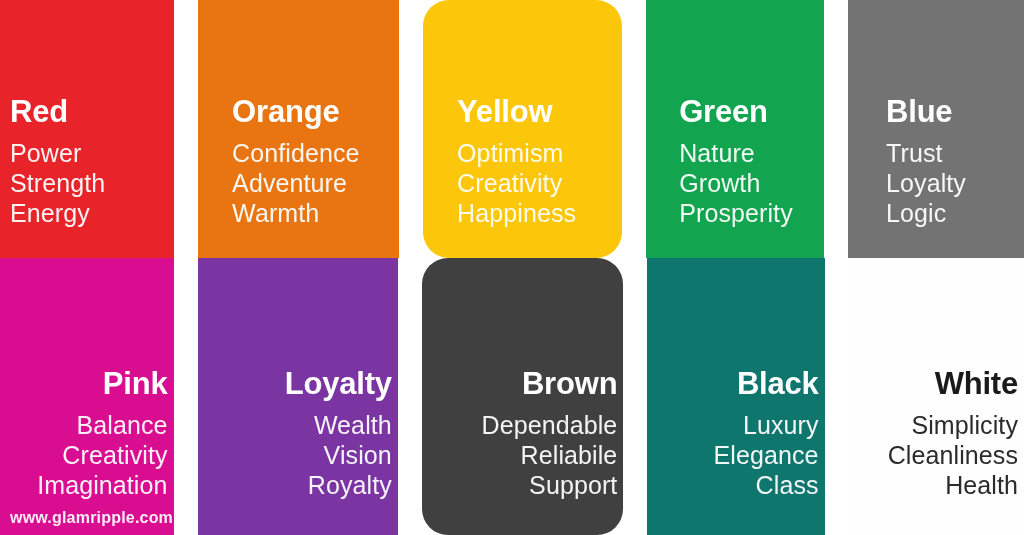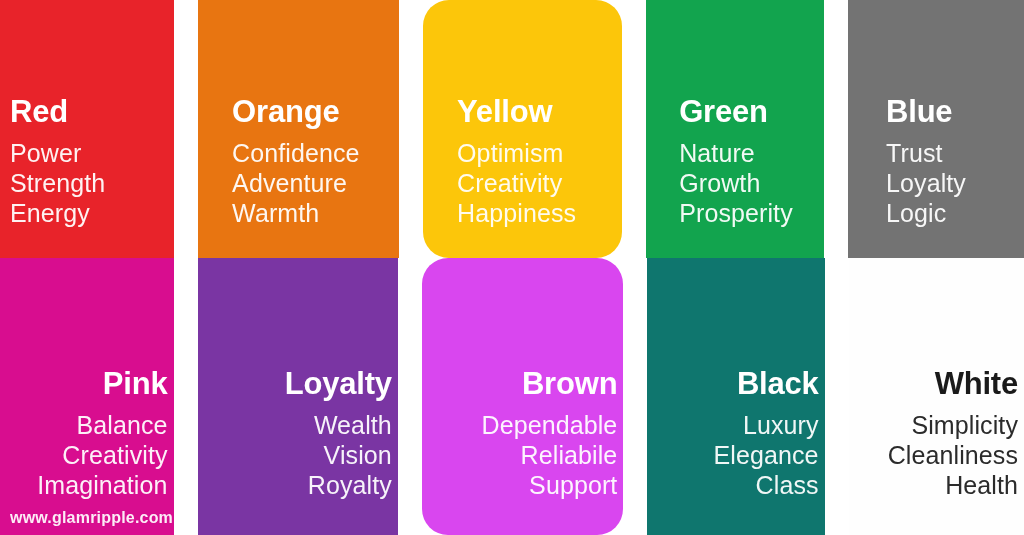--- a/index.html
+++ b/index.html
@@ -197,21 +197,21 @@
       <div class="panel-content">
         <h2 class="panel-title">Loyalty</h2>
         <ul class="attr-list">
           <li class="attr-item">Wealth</li>
           <li class="attr-item">Vision</li>
           <li class="attr-item">Royalty</li>
         </ul>
       </div>
     </div>
 
-    <div class="panel col-3 on-dark" style="background-color: #d946ef; padding-left: 40px;">
+    <div class="panel col-3 on-dark" style="background-color: #404040; padding-left: 40px;">
       <div class="panel-content">
         <h2 class="panel-title">Brown</h2>
         <ul class="attr-list">
           <li class="attr-item">Dependable</li>
           <li class="attr-item">Reliabile</li>
           <li class="attr-item">Support</li>
         </ul>
       </div>
     </div>
 

